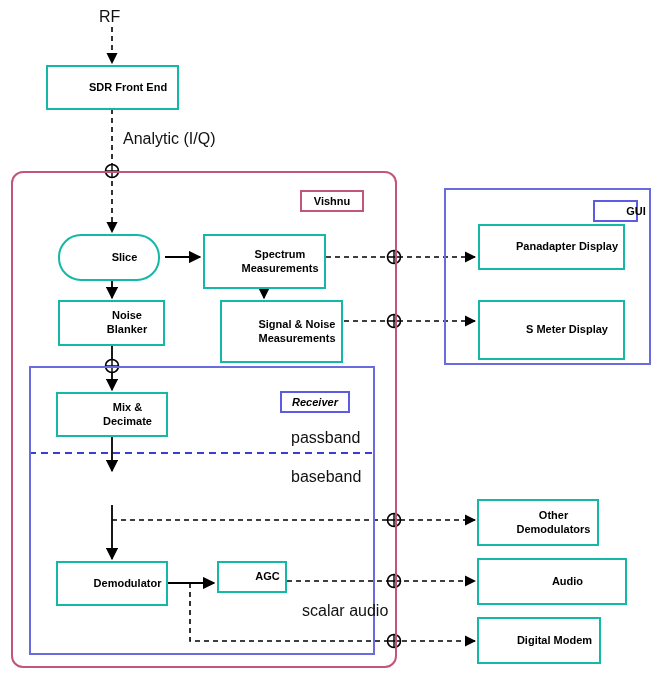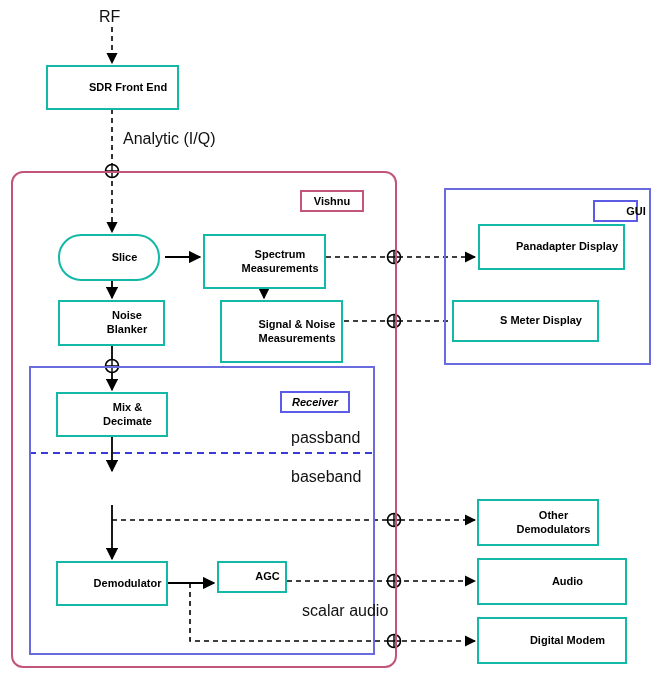--- a/index.html
+++ b/index.html
@@ -176,21 +176,21 @@
 
   <div class="box" style="left:220px; top:300px; width:123px; height:63px;">
     <span>Signal &amp; Noise
 Measurements</span>
   </div>
 
   <div class="box" style="left:478px; top:224px; width:147px; height:46px;">
     <span>Panadapter Display</span>
   </div>
 
-  <div class="box" style="left:452px; top:300px; width:147px; height:42px;">
+  <div class="box" style="left:478px; top:300px; width:147px; height:60px;">
     <span>S Meter Display</span>
   </div>
 
   <div class="box" style="left:56px; top:392px; width:112px; height:45px;">
     <span>Mix &amp; Decimate</span>
   </div>
 
 
   <div class="box" style="left:56px; top:561px; width:112px; height:45px;">
     <span>Demodulator</span>
@@ -201,21 +201,21 @@
   </div>
 
   <div class="box" style="left:477px; top:499px; width:122px; height:47px;">
     <span>Other Demodulators</span>
   </div>
 
   <div class="box" style="left:477px; top:558px; width:150px; height:47px;">
     <span>Audio</span>
   </div>
 
-  <div class="box" style="left:477px; top:617px; width:150px; height:47px;">
+  <div class="box" style="left:477px; top:617px; width:124px; height:47px;">
     <span>Digital Modem</span>
   </div>
 
   <div class="note" style="left:99px; top:8px;">
     <span>RF</span>
   </div>
 
   <div class="note" style="left:123px; top:130px;">
     <span>Analytic (I/Q)</span>
   </div>

